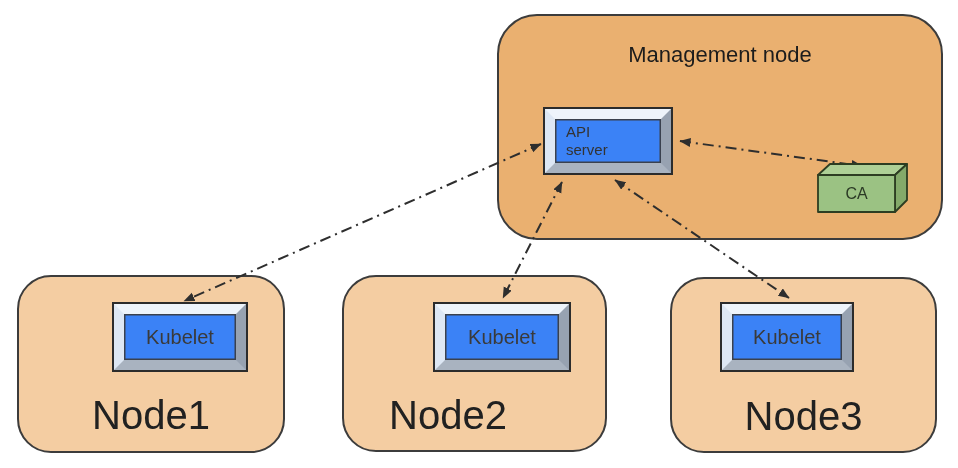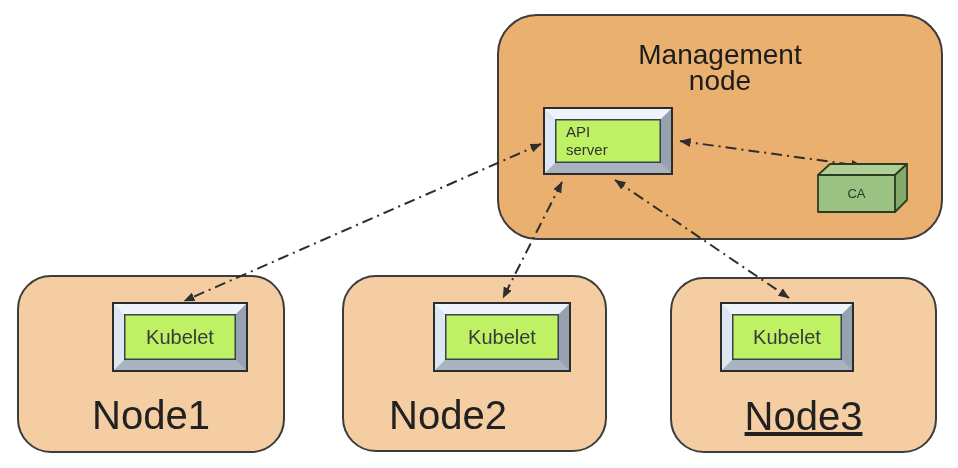--- a/index.html
+++ b/index.html
@@ -34,21 +34,21 @@
     box-sizing: border-box;
     border: 2px solid #2c2c2c;
     z-index: 3;
   }
   .bevel-frame {
     box-sizing: border-box;
     width: 100%; height: 100%;
     border-style: solid;
     border-width: 10px;
     border-color: #eef4fb #97a2b1 #a9b3c0 #dde7f4;
-    background: #bef264;
+    background: #3b82f6;
     box-shadow: inset 0 0 0 1.5px #3a414e;
     display: flex;
     align-items: center;
     justify-content: center;
   }
   .api-box { left: 543px; top: 107px; width: 130px; height: 68px; }
   .api-box .bevel-frame { justify-content: flex-start; }
   .api-label {
     width: 52px;
     margin-left: 11px;
@@ -58,42 +58,42 @@
   }
   .kube1 { left: 112px; top: 302px; width: 136px; height: 70px; }
   .kube2 { left: 433px; top: 302px; width: 138px; height: 70px; }
   .kube3 { left: 720px; top: 302px; width: 134px; height: 70px; }
   .kube-label { font-size: 20px; color: #3a3a3a; }
 
   .mgmt-title {
     position: absolute;
     left: 625px; top: 42px; width: 190px;
     text-align: center;
-    font-size: 28px;
+    font-size: 22px;
     line-height: 26px;
     color: #1c1c1c;
     z-index: 3;
   }
   .node-title {
     position: absolute;
     text-align: center;
     font-size: 40px;
     line-height: 30px;
     color: #212121;
     z-index: 3;
   }
   .node1-title { left: 17px;  top: 400px; width: 268px; }
   .node2-title { left: 342px; top: 400px; width: 212px; }
-  .node3-title { left: 670px; top: 401px; width: 267px; text-decoration: underline; }
+  .node3-title { left: 670px; top: 401px; width: 267px; }
 
   .ca-label {
     position: absolute;
     left: 818px; top: 175px; width: 77px; height: 37px;
     display: flex; align-items: center; justify-content: center;
-    font-size: 13px;
+    font-size: 16px;
     color: #2b3a25;
     z-index: 3;
   }
 </style>
 </head>
 <body>
 
 <div id="canvas">
 
   <div class="group-box mgmt"></div>

